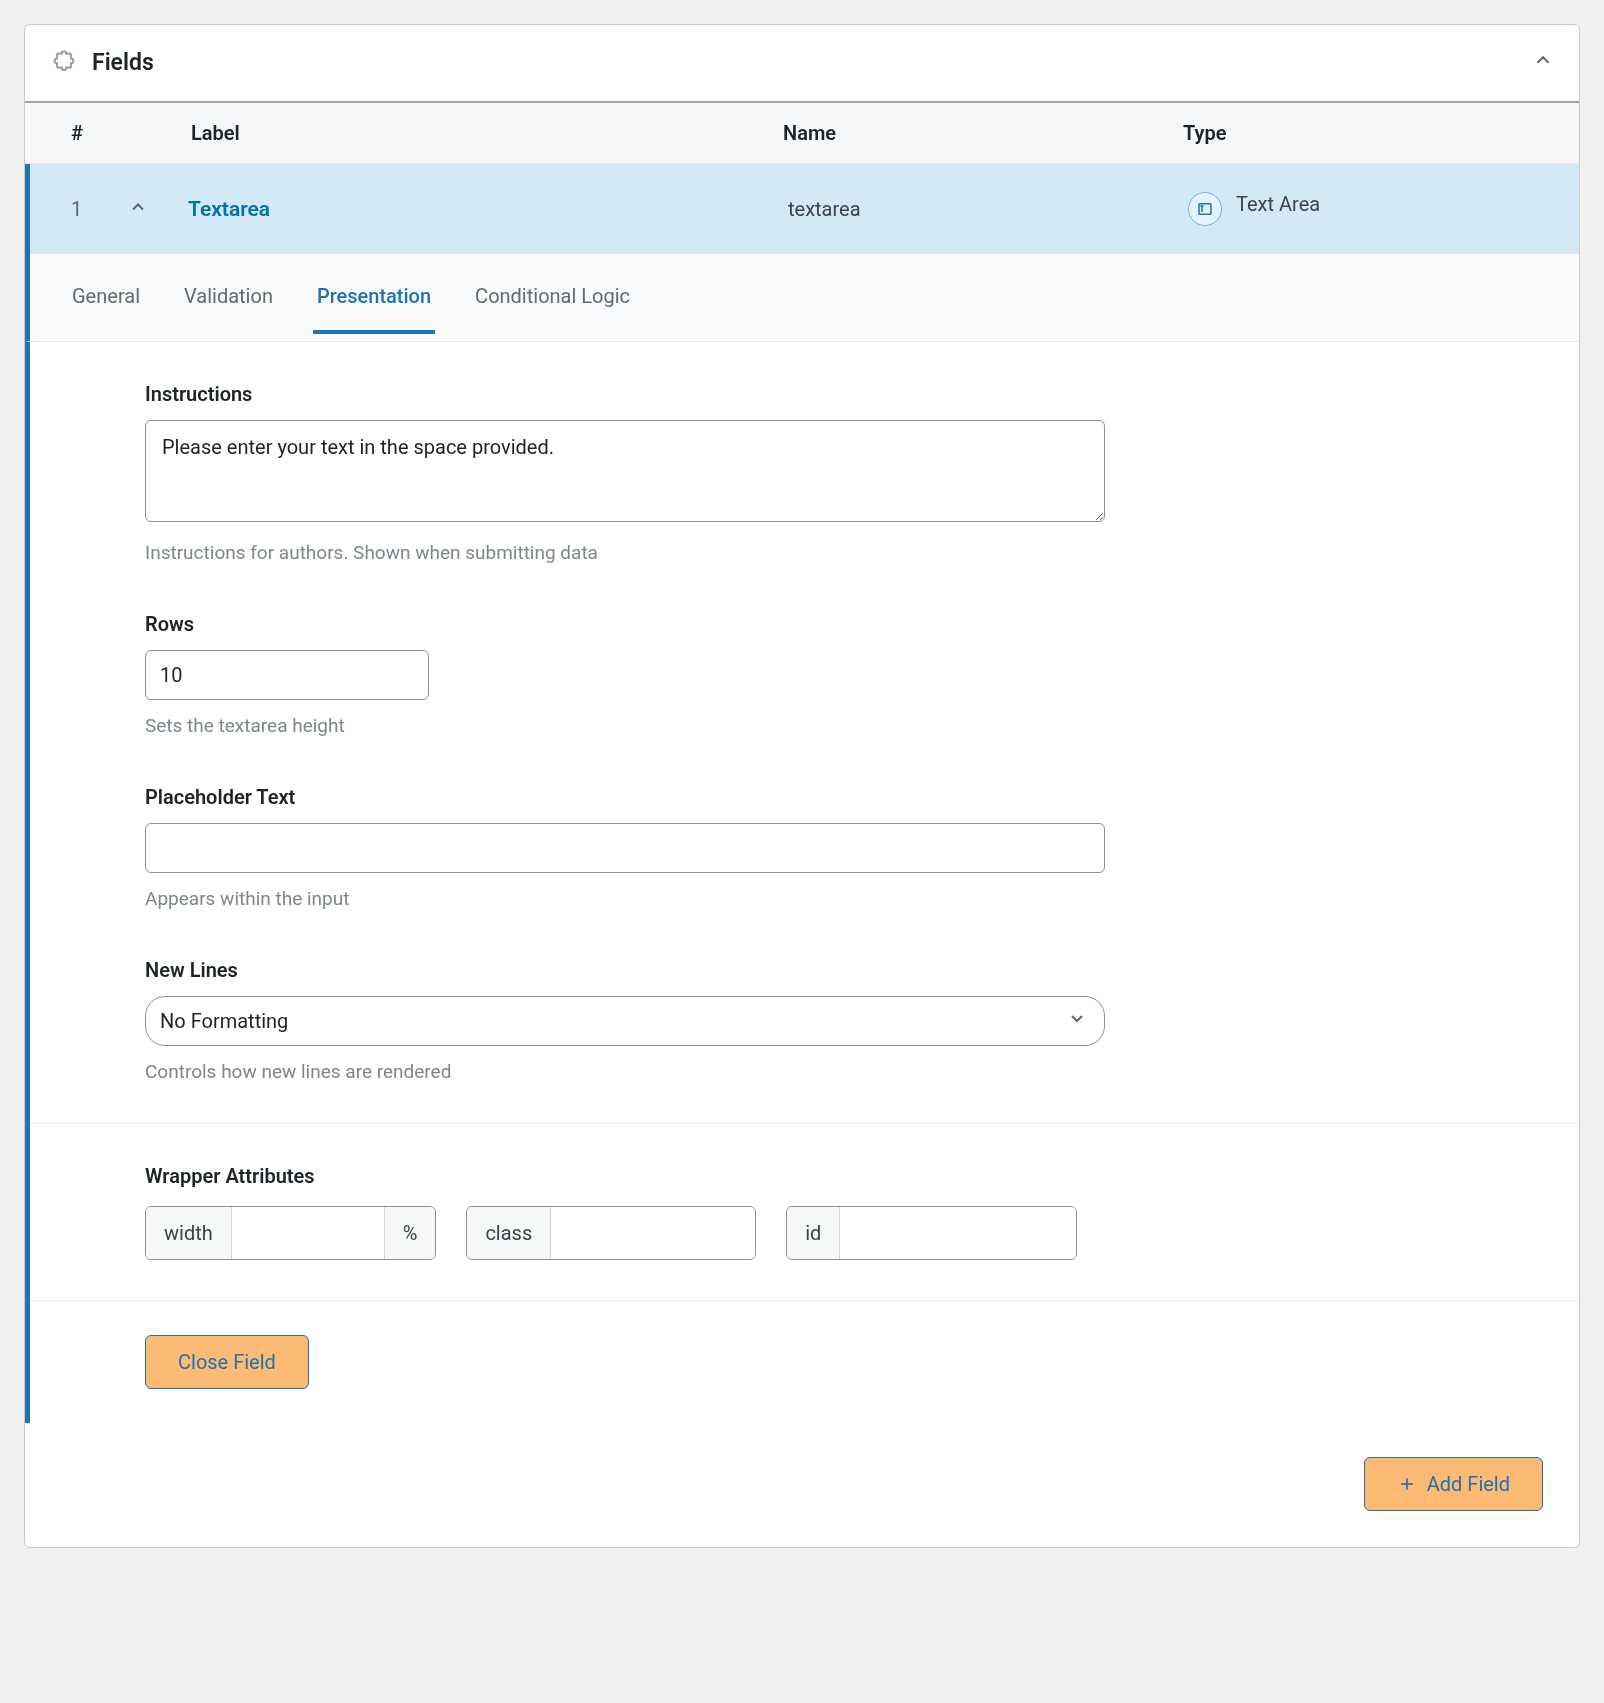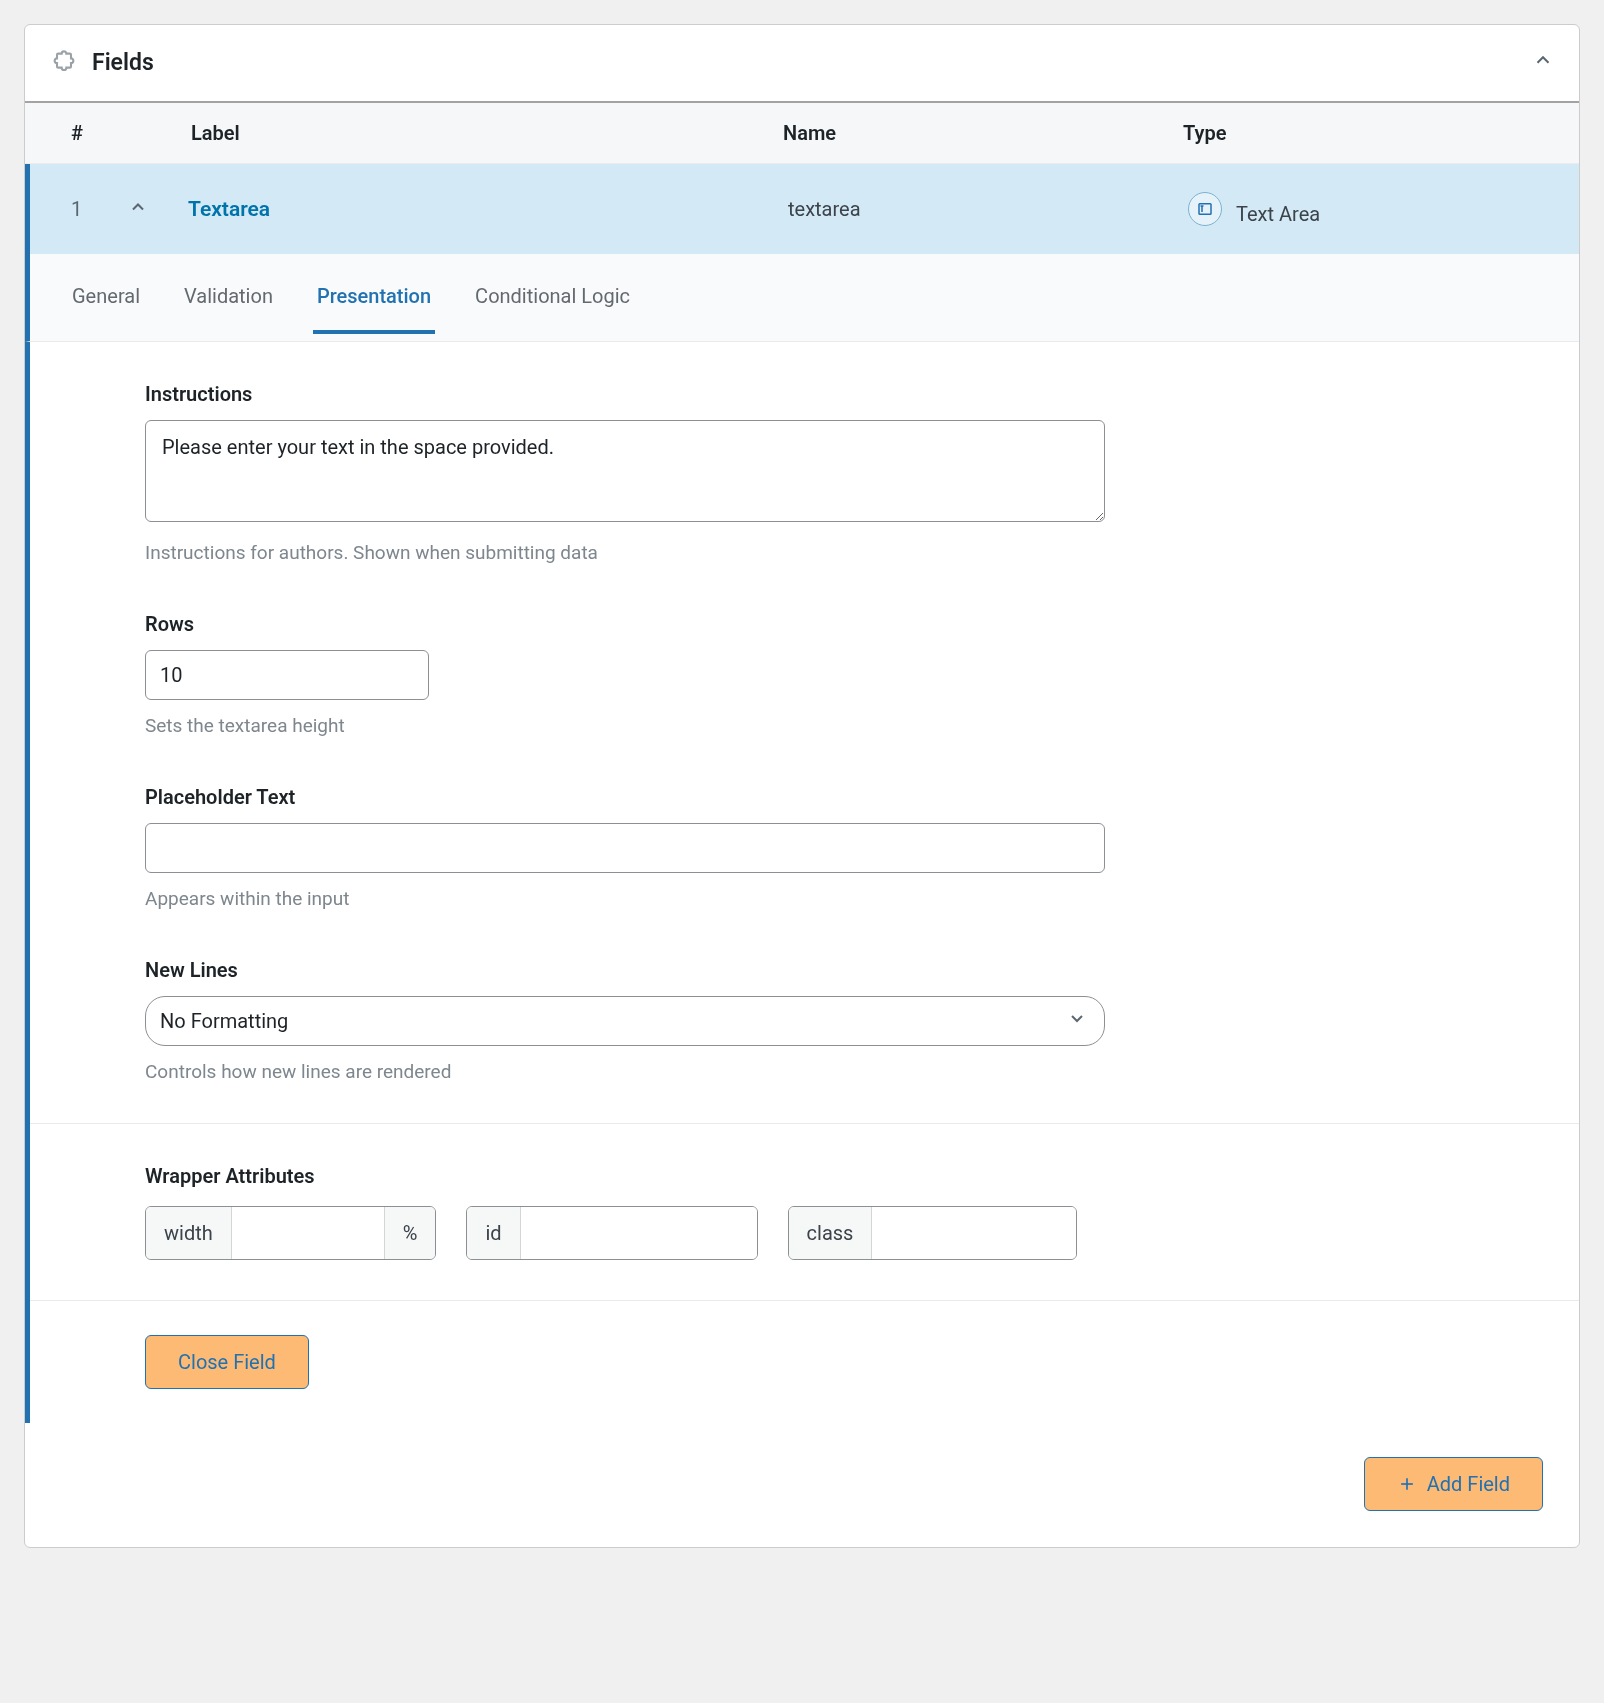--- a/index.html
+++ b/index.html
@@ -49,21 +49,21 @@
   align-items: center;
   padding: 28px 38px;
   background: #d3e9f6;
   border-left: 5px solid #2271b1;
 }
 .field-row .idx { color: #5b6770; font-size: 20px; padding-left: 3px;}
 .field-row .toggle { color: #5b6770; cursor: pointer; }
 .field-row .toggle svg { width: 20px; height: 20px; }
 .field-row .label-link { color: #0073aa; font-weight: 600; font-size: 21px; cursor: pointer; }
 .field-row .name-val { color: #3c434a; font-size: 20px; }
-.field-row .type-cell { display: flex; align-items: flex-end; gap: 14px; font-size: 20px; color: #3c434a;}
+.field-row .type-cell { display: flex; align-items: flex-start; gap: 14px; font-size: 20px; color: #3c434a;}
 .type-icon-wrap {
   width: 34px; height: 34px; border: 1px solid #7ab3d1; border-radius: 50%;
   display: inline-flex; align-items: center; justify-content: center;
   background: #e6f2f9;
 }
 .type-icon-wrap svg { width: 18px; height: 18px; color: #2271b1; }
 
 .tabs {
   display: flex;
   gap: 36px;
@@ -253,26 +253,26 @@
     </div>
 
     <div class="wrapper-section">
       <label class="form-label">Wrapper Attributes</label>
       <div class="wrapper-row">
         <div class="wgroup">
           <span class="wlabel">width</span>
           <input type="text" value="" style="">
           <span class="wsuffix">%</span>
         </div>
+        <div class="wgroup class">
+          <span class="wlabel">class</span>
+          <input type="text" value="" style="">
+        </div>
         <div class="wgroup id">
           <span class="wlabel">id</span>
-          <input type="text" value="" style="">
-        </div>
-        <div class="wgroup class">
-          <span class="wlabel">class</span>
           <input type="text" value="" style="">
         </div>
       </div>
     </div>
 
     <div class="close-section">
       <button class="btn-outline">
         <span>Close Field</span>
       </button>
     </div>

